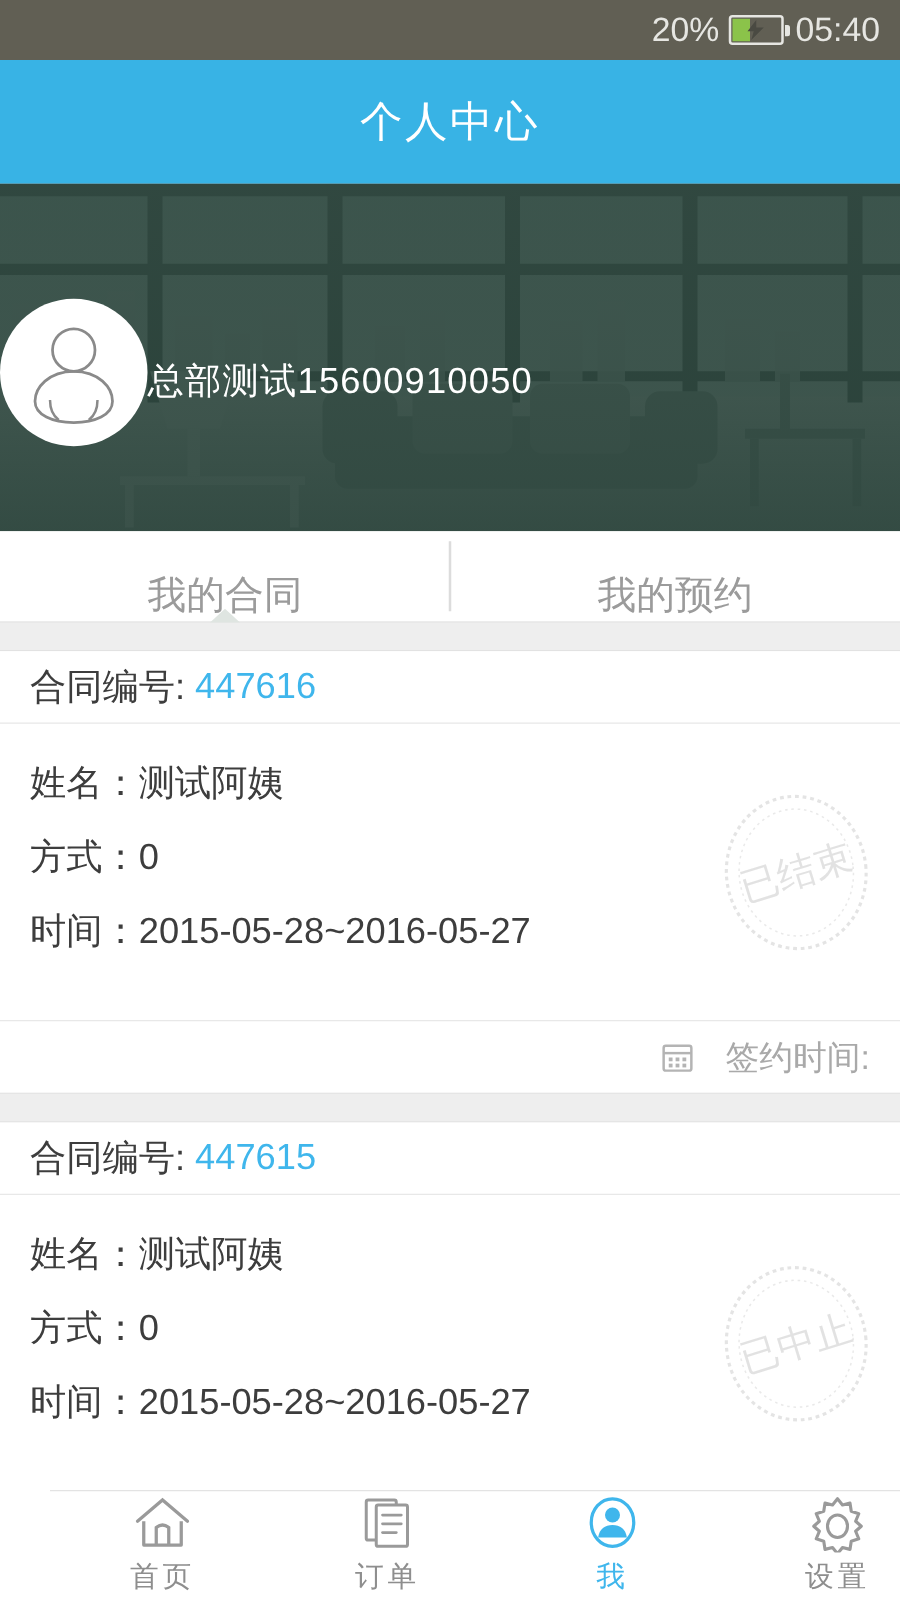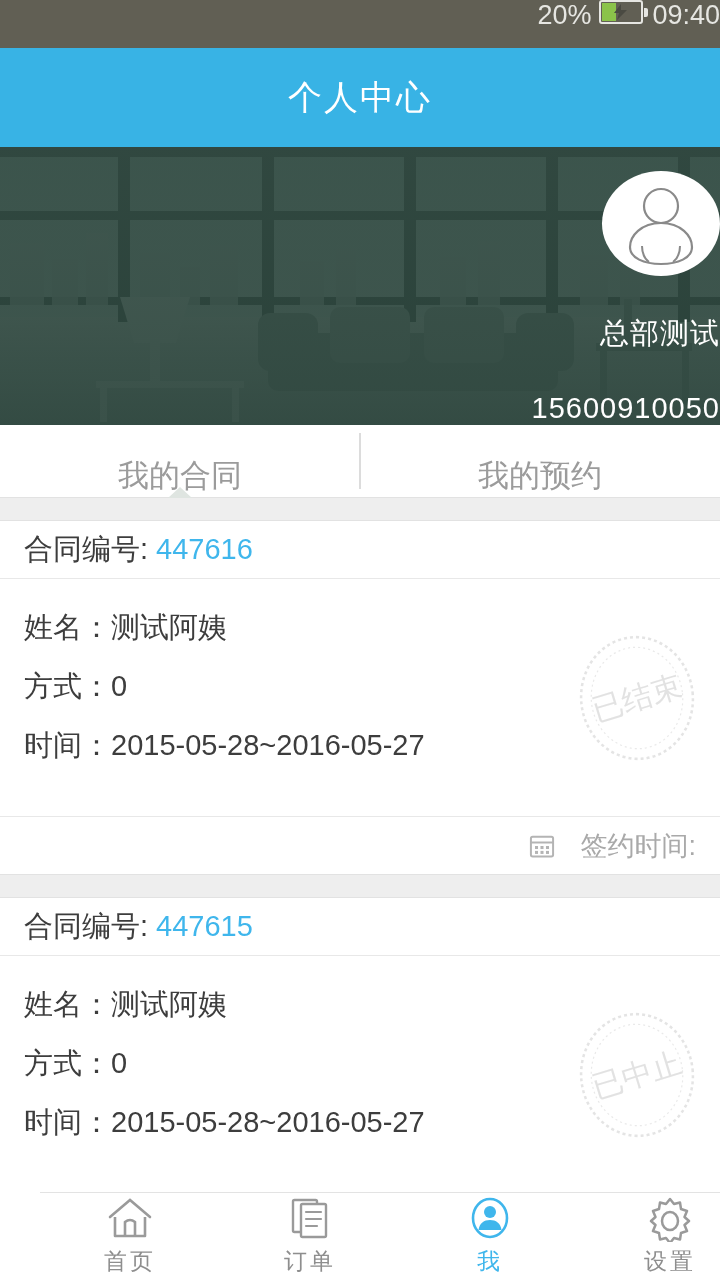--- a/index.html
+++ b/index.html
@@ -6,21 +6,21 @@
   html, body {
     width:720px; height:1280px;
     font-family:"Liberation Sans","DejaVu Sans",sans-serif;
     background:#fff; overflow:hidden;
   }
   .screen { position:relative; width:720px; height:1280px; background:#fff; }
 
   
   .statusbar {
     height:48px; background:#615f54; display:flex;
-    align-items:flex-start; justify-content:flex-end; 
+    align-items:center; justify-content:flex-end; padding-right:16px;
   }
   .sb-battery-pct { color:#e6e6e2; font-size:27px; letter-spacing:0px; }
   .sb-batt {
     position:relative; width:44px; height:24px; margin:0 9px 0 8px;
     border:2.5px solid #e6e6e2; border-radius:3px;
   }
   .sb-batt::after {
     content:""; position:absolute; right:-7px; top:6px;
     width:4px; height:9px; background:#e6e6e2; border-radius:0 2px 2px 0;
   }
@@ -40,21 +40,21 @@
     position:relative; height:278px; overflow:hidden;
     background:#2b3d36;
   }
   .profile-photo { position:absolute; inset:0; }
   .profile-tint {
     position:absolute; inset:0;
     background:linear-gradient(180deg, rgba(36,62,54,0.78), rgba(30,56,48,0.82));
   }
   .profile-inner {
     position:relative; z-index:3; height:100%;
-    display:flex; flex-direction:column; align-items:flex-end; padding-top:24px;gap:24px;
+    display:flex; flex-direction:row; align-items:center; padding-top:24px;
   }
   .avatar {
     width:118px; height:118px; border-radius:50%; background:#fff;
     display:flex; align-items:center; justify-content:center;
   }
   .profile-name { color:#fff; font-size:29px; margin-top:14px; letter-spacing:1px; }
   .profile-phone { color:#fff; font-size:29px; margin-top:14px; letter-spacing:1px; }
 
   
   .tabs { position:relative; height:72px; background:#fff; display:flex; }
@@ -112,21 +112,21 @@
 <div class="screen">
 
   <div class="statusbar">
     <span class="sb-battery-pct">20%</span>
     <span class="sb-batt">
       <span class="sb-batt-fill"></span>
       <svg class="sb-bolt" viewBox="0 0 22 18">
         <polygon points="11,1 4,10 9,10 7,17 17,7 11,7" fill="#4a4a42"></polygon>
       </svg>
     </span>
-    <span class="sb-time">09:40</span>
+    <span class="sb-time">05:40</span>
   </div>
 
   <div class="titlebar">
     <span class="title">个人中心</span>
   </div>
 
   <div class="profile">
     <svg class="profile-photo" viewBox="0 0 720 278" preserveAspectRatio="xMidYMid slice">
       <defs>
         <linearGradient id="sky" x1="0" y1="0" x2="0" y2="1">

